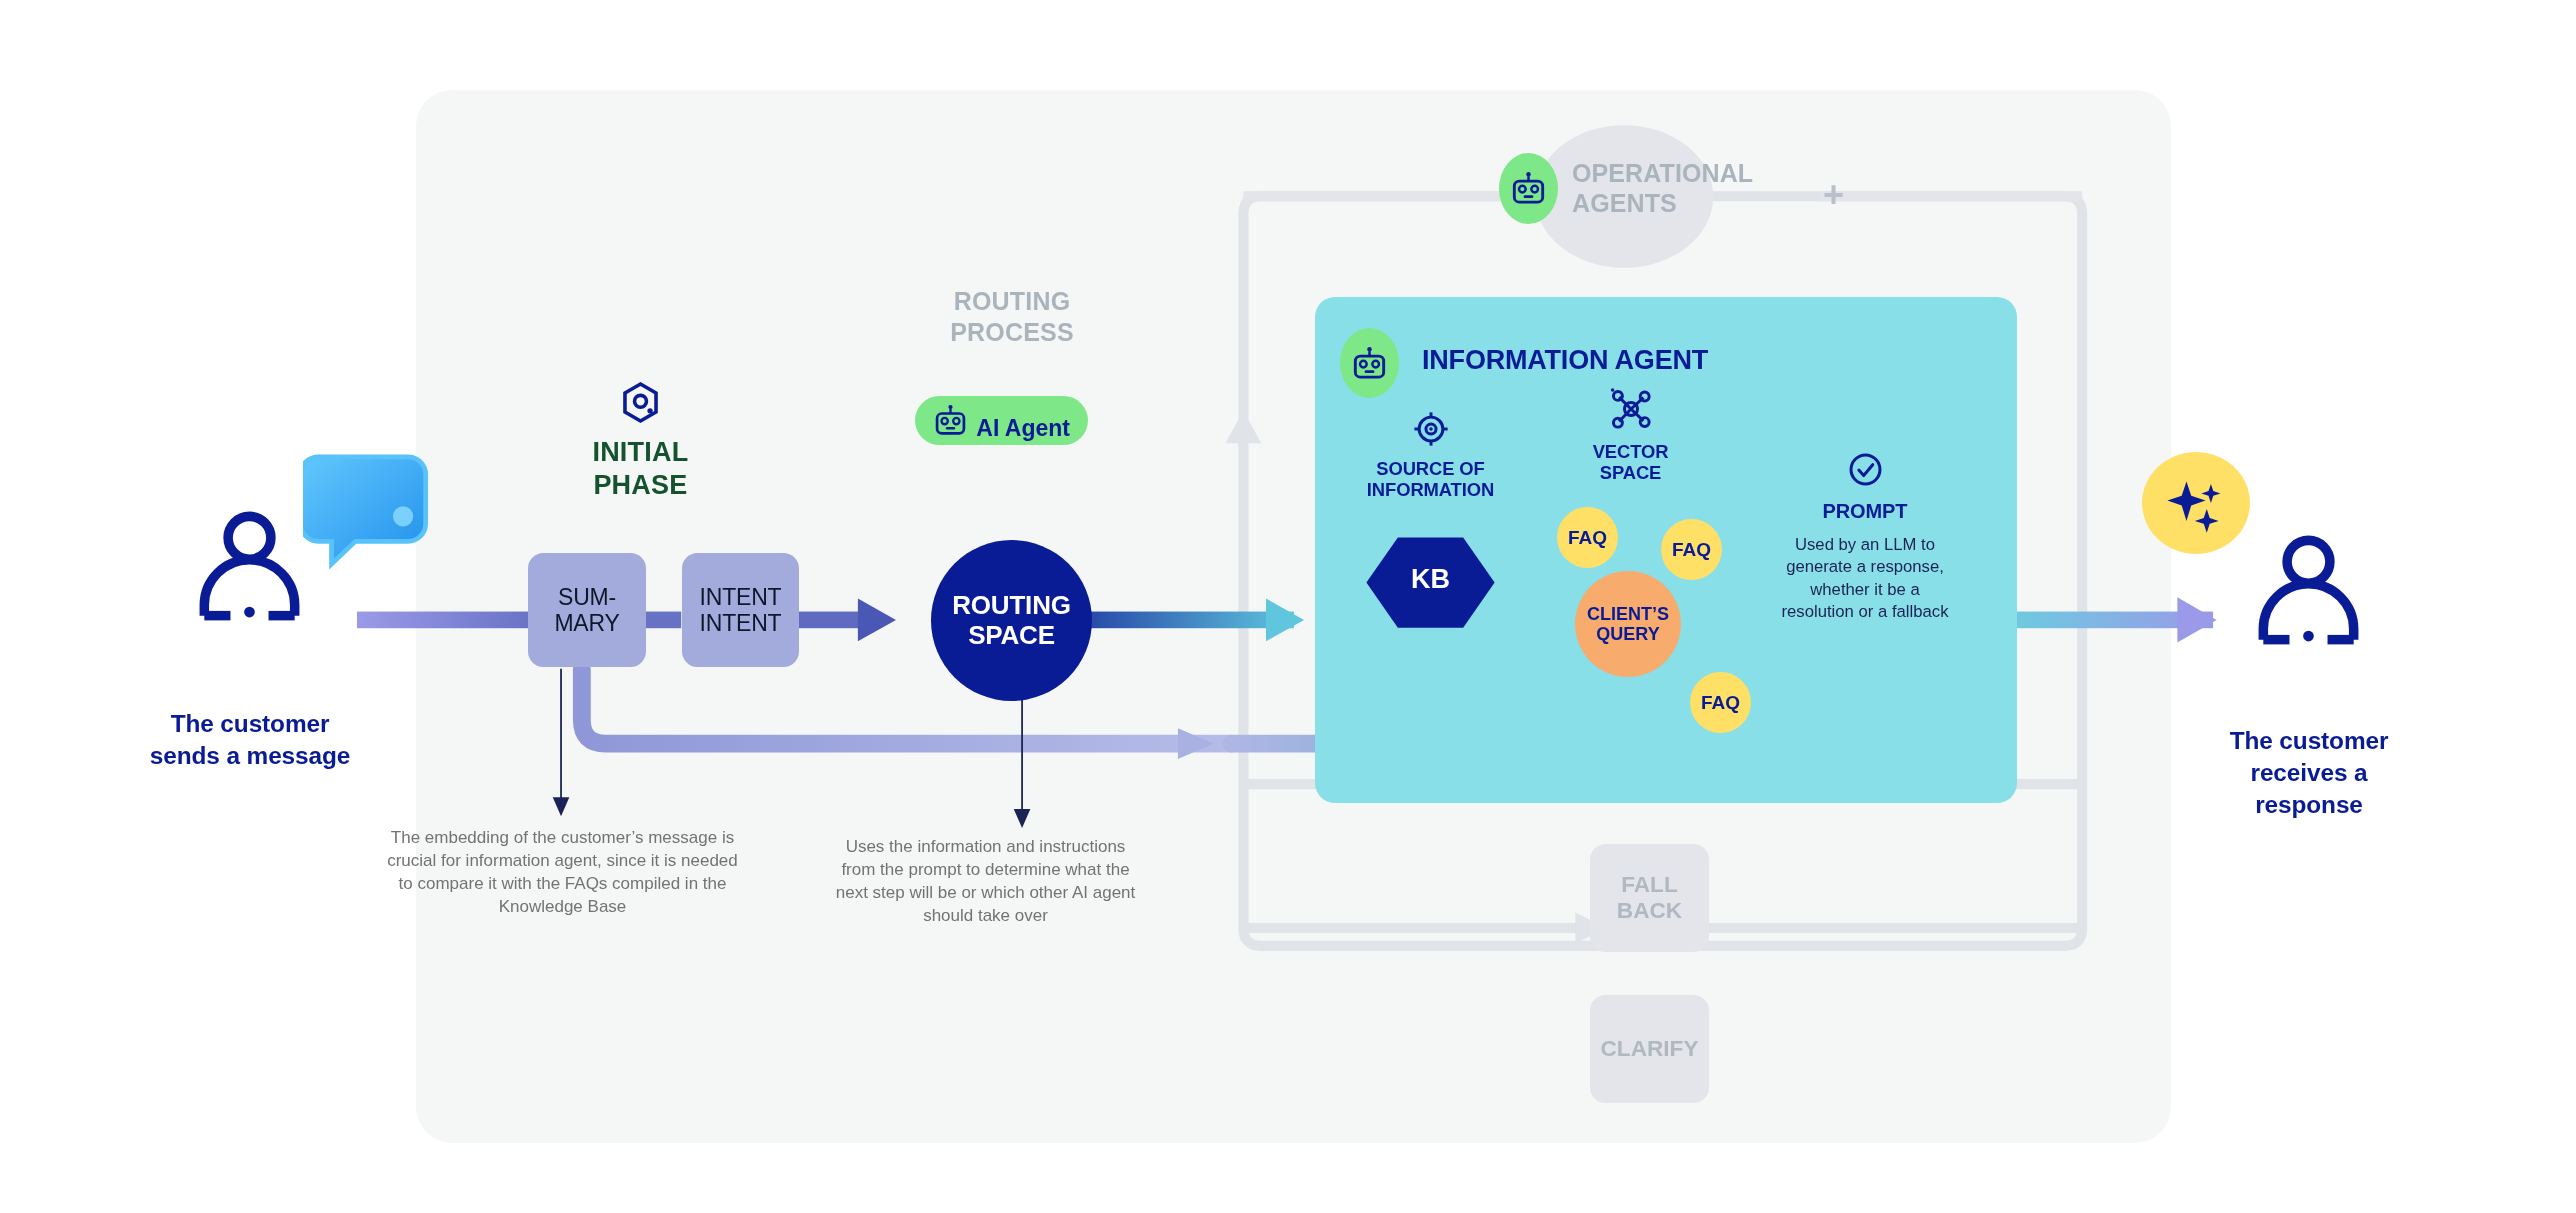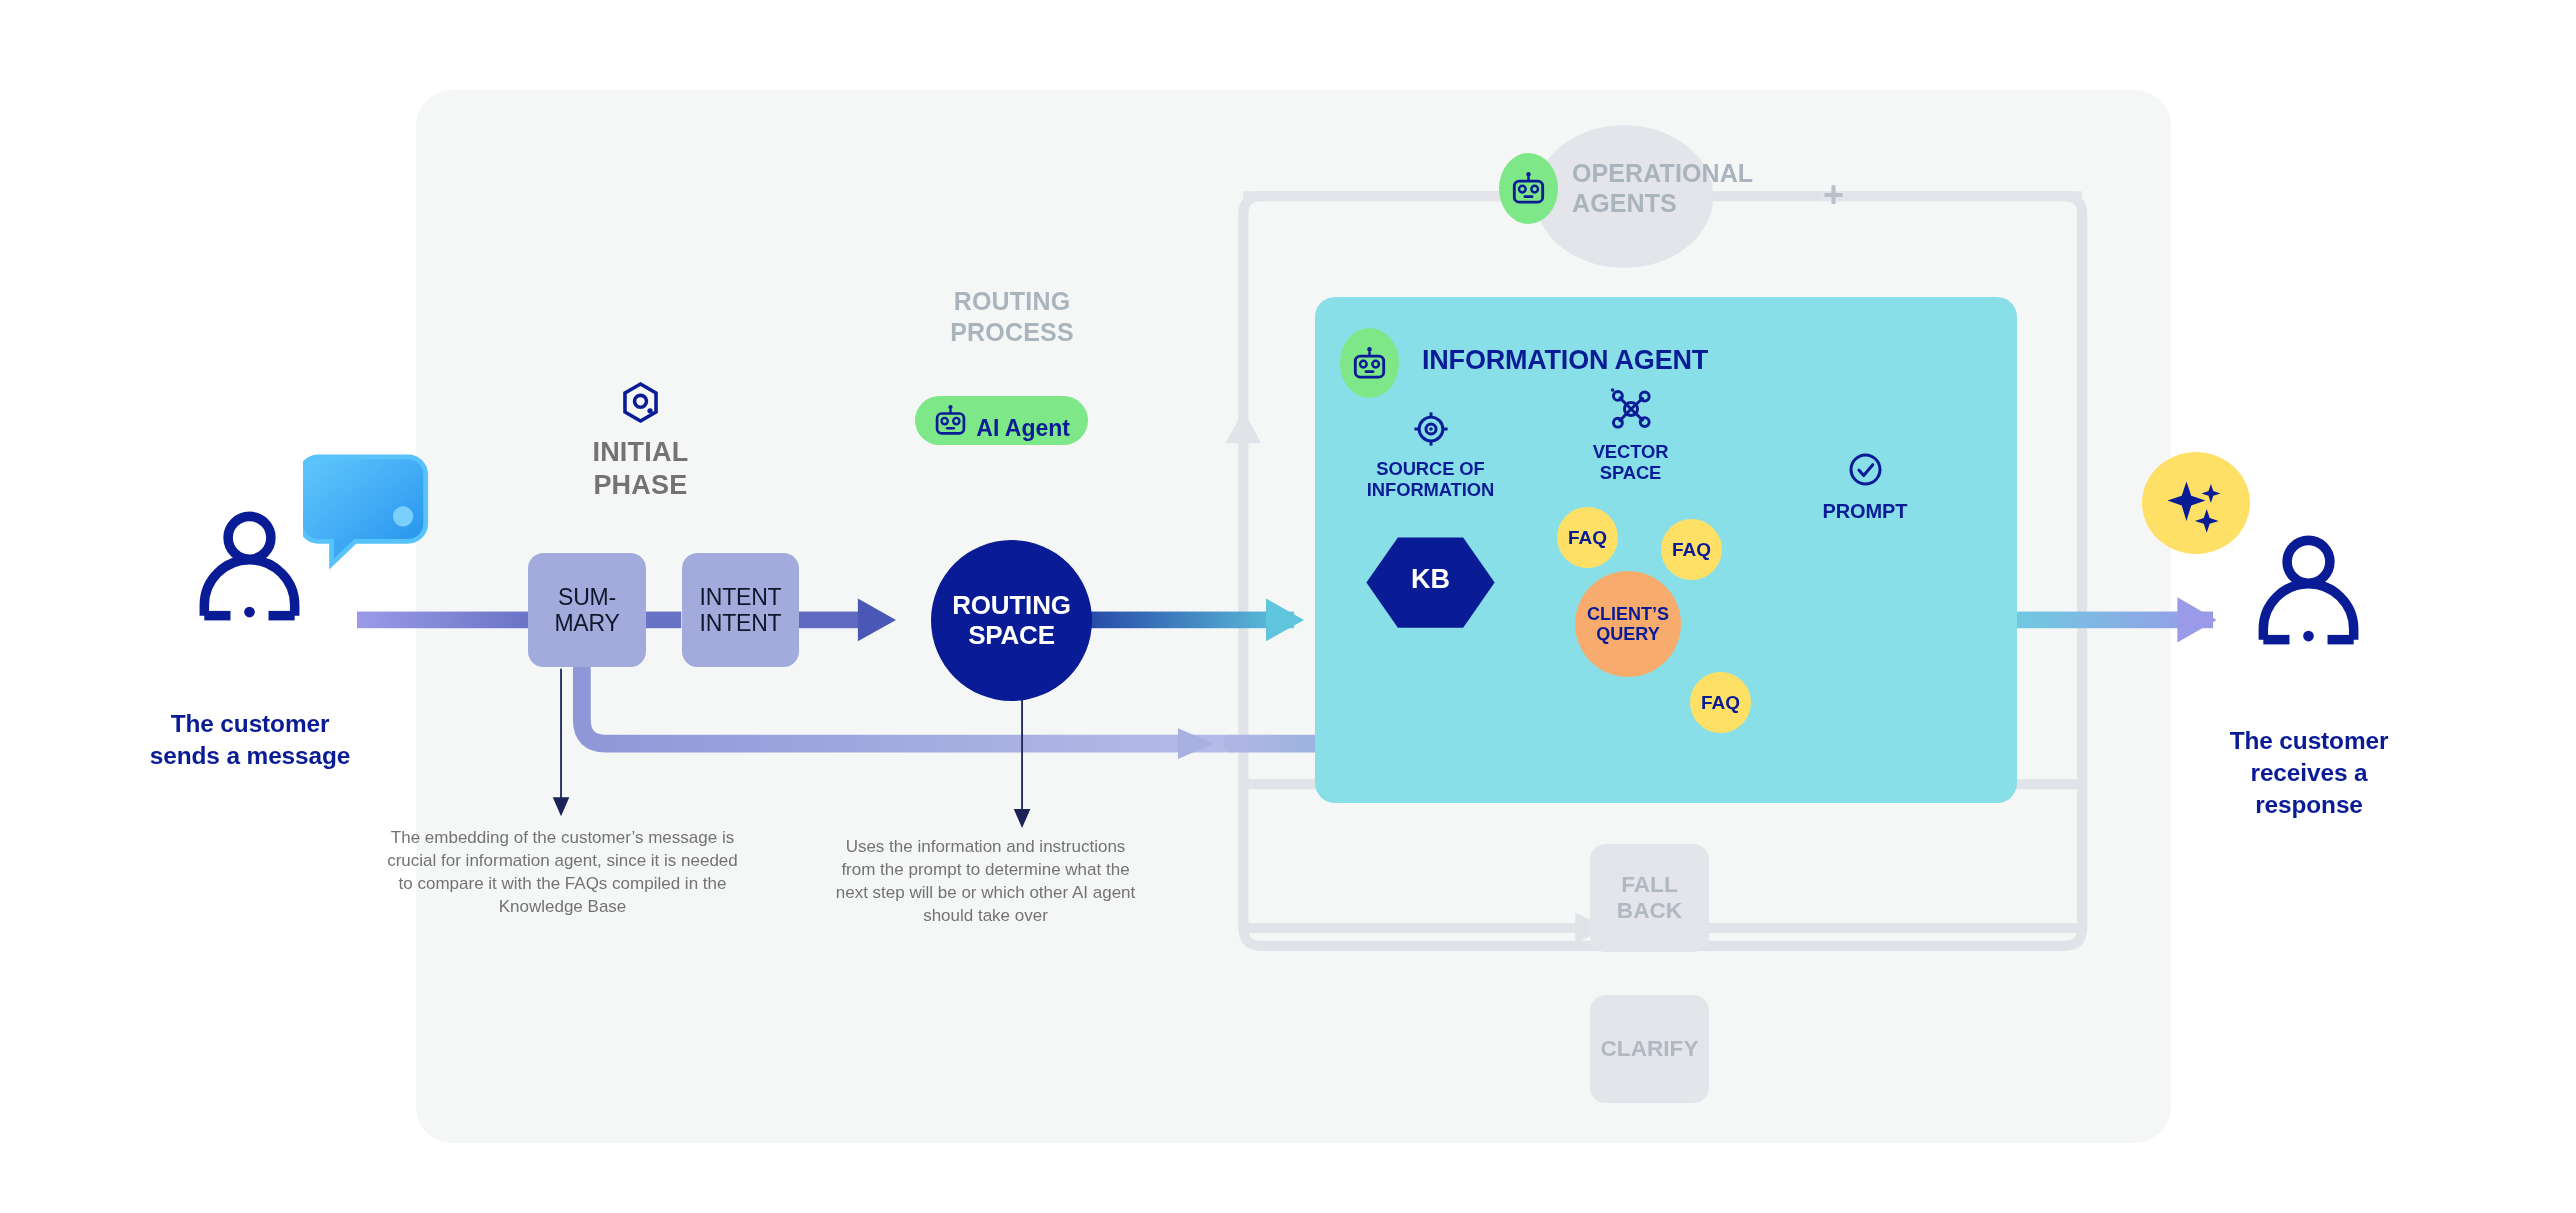--- a/index.html
+++ b/index.html
@@ -9,21 +9,21 @@
   #canvas{left:416px;top:90px;width:1755px;height:1053px;background:#f5f7f7;border-radius:36px;}
   svg.layer{position:absolute;left:0;top:0;width:2576px;height:1213px;pointer-events:none;}
 
   
   .cust-cap{font-size:24.4px;font-weight:bold;color:#0a1b96;text-align:center;line-height:1.32;letter-spacing:-0.1px;}
 
   
   .gray-head{font-size:25px;font-weight:bold;color:#aab4bd;text-align:center;line-height:1.22;letter-spacing:0.2px;}
 
   
-  .phase-head{font-size:27px;font-weight:bold;color:#737373;text-align:center;line-height:1.22;letter-spacing:0.2px;}
+  .phase-head{font-size:27px;font-weight:bold;color:#14532d;text-align:center;line-height:1.22;letter-spacing:0.2px;}
 
   
   .lilac-box{background:#a3abdd;border-radius:15.5px;display:flex;align-items:center;justify-content:center;}
   .lilac-box span{font-size:23px;font-weight:normal;color:#0f172a;text-align:center;line-height:1.15;letter-spacing:-0.2px;}
 
   
   #routing-agent{width:161px;height:161px;border-radius:50%;background:#0a1b96;display:flex;align-items:center;justify-content:center;}
   #routing-agent span{font-size:26px;font-weight:bold;color:#ffffff;text-align:center;line-height:1.14;letter-spacing:-0.2px;}
 
   
@@ -335,20 +335,21 @@
     <span>QUERY</span>
   </span>
 </div>
 
 <div class="abs" style="left:1776px;top:452px;width:178px;">
   <svg width="35" height="35" viewBox="0 0 58 58" style="display:block;margin:0 auto;">
     <circle cx="29" cy="29" r="24" fill="none" stroke="#0a1b96" stroke-width="5"></circle>
     <path d="M18,30 l8,9 l15,-18" fill="none" stroke="#0a1b96" stroke-width="5" stroke-linecap="round" stroke-linejoin="round"></path>
   </svg>
   <div class="cap-head" style="margin-top:13px;font-size:20px;">PROMPT</div>
+  <div class="prompt-body" style="margin-top:10.7px;">Used by an LLM to generate a response, whether it be a resolution or a fallback</div>
 </div>
 
 <div class="ops-box abs" style="left:1590px;top:844px;width:119px;height:108px;">
   <span>
     <span>FALL</span><br>
     <span>BACK</span>
   </span>
 </div>
 <div class="ops-box abs" style="left:1590px;top:995px;width:119px;height:108px;">
   <span>CLARIFY</span>

